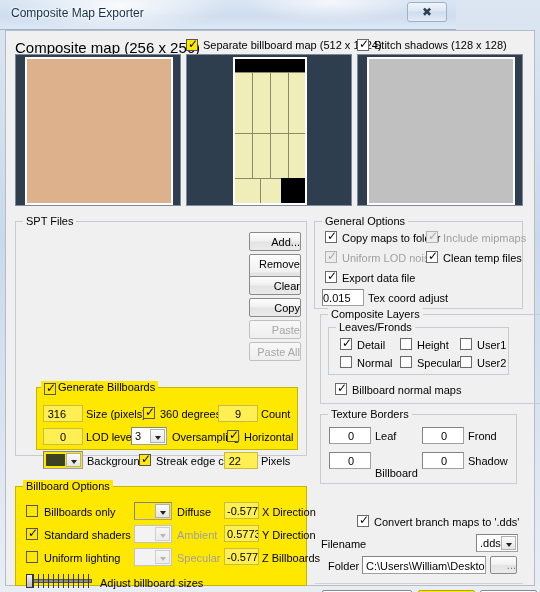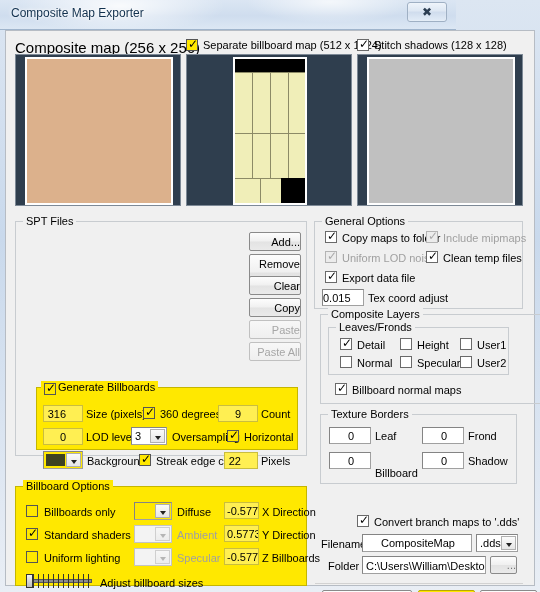--- a/index.html
+++ b/index.html
@@ -374,21 +374,20 @@
     <div class="lbl" style="left:369px;top:424px;margin-top:12px;">Billboard</div>
     <div class="field" style="left:416px;top:421px;width:42px;height:17px;">0</div>
     <div class="lbl" style="left:462px;top:424px;">Shadow</div>
 
     <div class="cb" style="left:351px;top:484px;">
         <span class="tick">✓</span>
       </div>
     <div class="lbl" style="left:368px;top:485px;">Convert branch maps to '.dds'</div>
 
     <div class="lbl" style="left:315px;top:507px;">Filename</div>
-    <div class="field" style="left:356px;top:503px;width:110px;height:18px;">CompositeMap</div>
     <div class="combo" style="left:470px;top:503px;width:42px;height:18px;">
       <span>.dds</span>
       <span class="arw"></span>
     </div>
 
     <div class="lbl" style="left:322px;top:529px;">Folder</div>
     <div class="field lft" style="left:356px;top:525px;width:124px;height:18px;line-height:18px;">C:\Users\William\Desktop</div>
     <div class="btn" style="left:484px;top:525px;width:27px;height:18px;line-height:16px;color:#777;">...</div>
 
     <div class="sep" style="left:309px;top:552px;width:208px;"></div>

